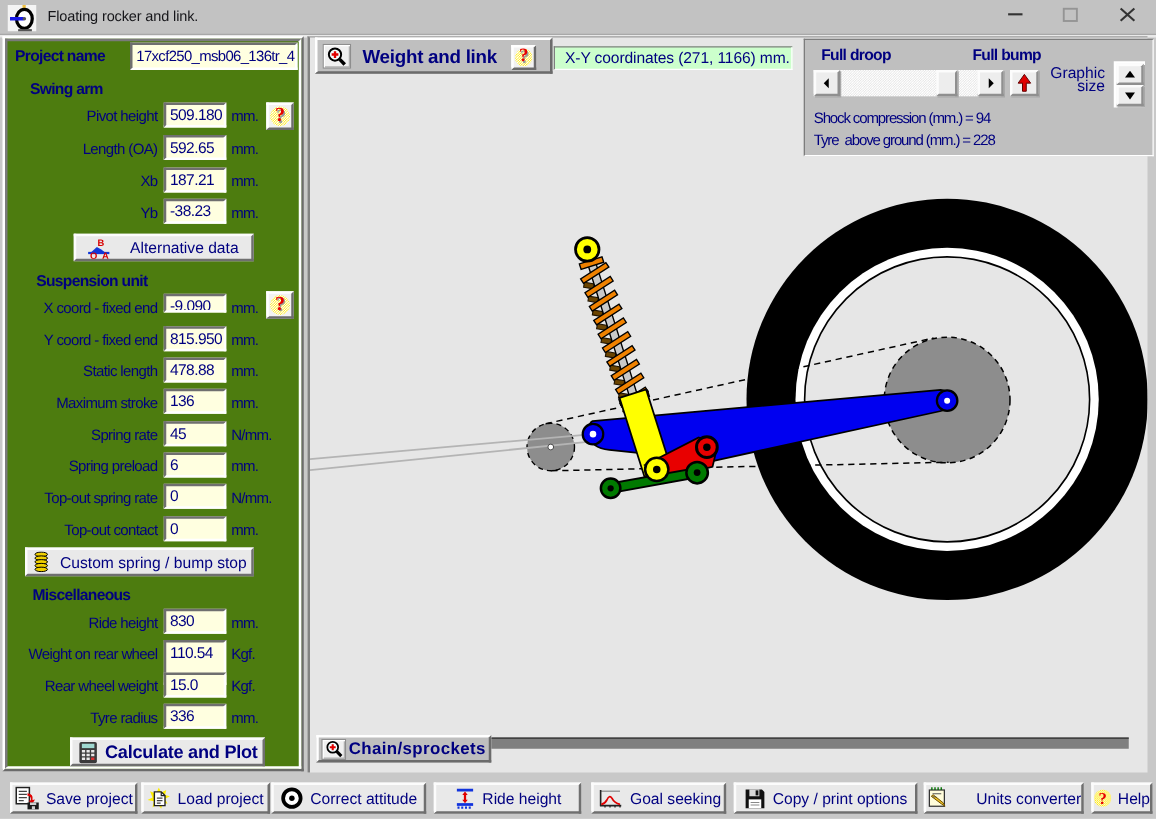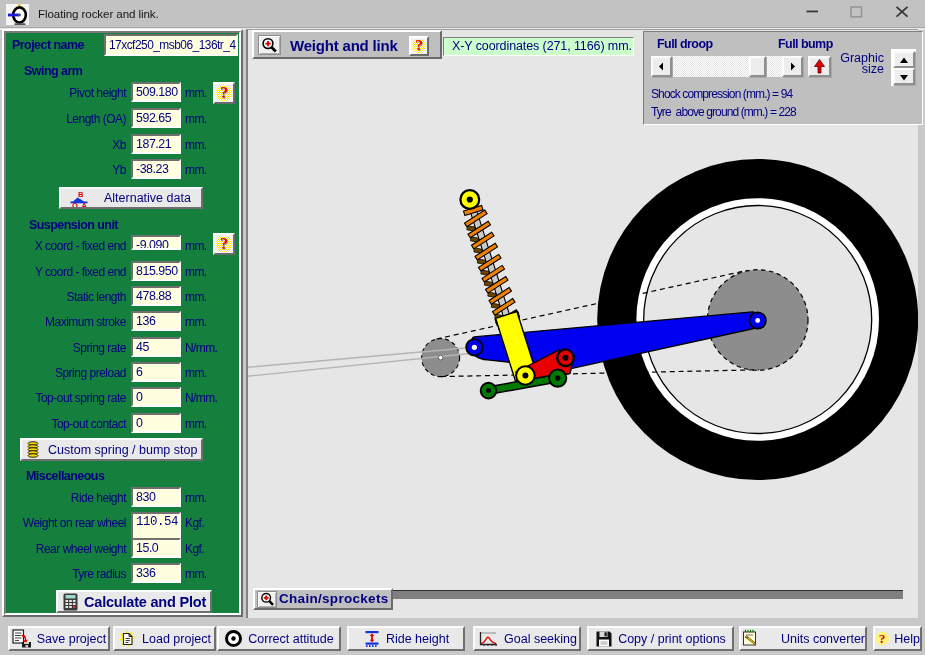--- a/index.html
+++ b/index.html
@@ -32,21 +32,21 @@
   <svg class="abs" style="left:800px;top:4px;" width="115" height="20" viewBox="0 0 115 20">
     <rect x="6.5" y="6.6" width="11.5" height="1.7" fill="#333"></rect>
     <rect x="51" y="3" width="10.5" height="9.8" fill="none" stroke="#949494" stroke-width="1.5"></rect>
     <path d="M96.5 2.8 L107.5 12.6 M107.5 2.8 L96.5 12.6" stroke="#333" stroke-width="1.7"></path>
   </svg>
 </div>
 
 <div class="abs" style="left:0;top:28px;width:925px;height:2px;background:#e9e9e9;"></div>
 
 <div class="abs" style="left:2px;top:29px;width:241px;height:588px;border:2px solid;border-color:#ffffff #6b6b6b #6b6b6b #ffffff;">
-<div class="abs" style="left:0;top:0;right:0;bottom:0;border:2px solid;border-color:#7a7a7a #ffffff #ffffff #7a7a7a;background:#15803d;">
+<div class="abs" style="left:0;top:0;right:0;bottom:0;border:2px solid;border-color:#7a7a7a #ffffff #ffffff #7a7a7a;background:#4d7c0f;">
 
 <div id="lp" class="abs" style="left:-6px;top:-33px;width:247px;height:623px;">
 <div class="abs bold navy" style="left:12px;top:38px;font-size:12.5px;">Project name</div>
 <div class="abs field" style="left:104px;top:34px;width:134px;height:22px;line-height:19px;font-size:11.9px;letter-spacing:-0.5px;">17xcf250_msb06_136tr_45</div>
 <div class="abs bold navy" style="left:24px;top:64px;font-size:12.5px;">Swing arm</div>
 <div class="abs lab" style="left:6px;top:86px;width:120px;">Pivot height</div>
 <div class="abs field" style="left:131px;top:82px;width:50px;height:20px;">509.180</div>
 <div class="abs unit" style="left:185px;top:86px;">mm.</div>
 
 <div class="abs lab" style="left:6px;top:112px;width:120px;">Length (OA)</div>
@@ -123,21 +123,21 @@
             </g>
 </svg>
           <span style="margin-left:8px;">Custom spring / bump stop</span>
         </div>
 <div class="abs bold navy" style="left:26px;top:469px;font-size:12.5px;">Miscellaneous</div>
 <div class="abs lab" style="left:6px;top:490.5px;width:120px;">Ride height</div>
 <div class="abs field" style="left:131px;top:486.5px;width:50px;height:20px;">830</div>
 <div class="abs unit" style="left:185px;top:490.5px;">mm.</div>
 
 <div class="abs lab" style="left:6px;top:516px;width:120px;">Weight on rear wheel</div>
-<div class="abs field" style="left:131px;top:512px;width:50px;height:36px;font-family:Liberation Mono, monospace;">110.54</div>
+<div class="abs field" style="left:131px;top:512px;width:50px;height:36px;">110.54</div>
 <div class="abs unit" style="left:185px;top:516px;">Kgf.</div>
 
 <div class="abs lab" style="left:6px;top:541.5px;width:120px;">Rear wheel weight</div>
 <div class="abs field" style="left:131px;top:537.5px;width:50px;height:20px;">15.0</div>
 <div class="abs unit" style="left:185px;top:541.5px;">Kgf.</div>
 
 <div class="abs lab" style="left:6px;top:566.5px;width:120px;">Tyre radius</div>
 <div class="abs field" style="left:131px;top:562.5px;width:50px;height:20px;">336</div>
 <div class="abs unit" style="left:185px;top:566.5px;">mm.</div>
 

